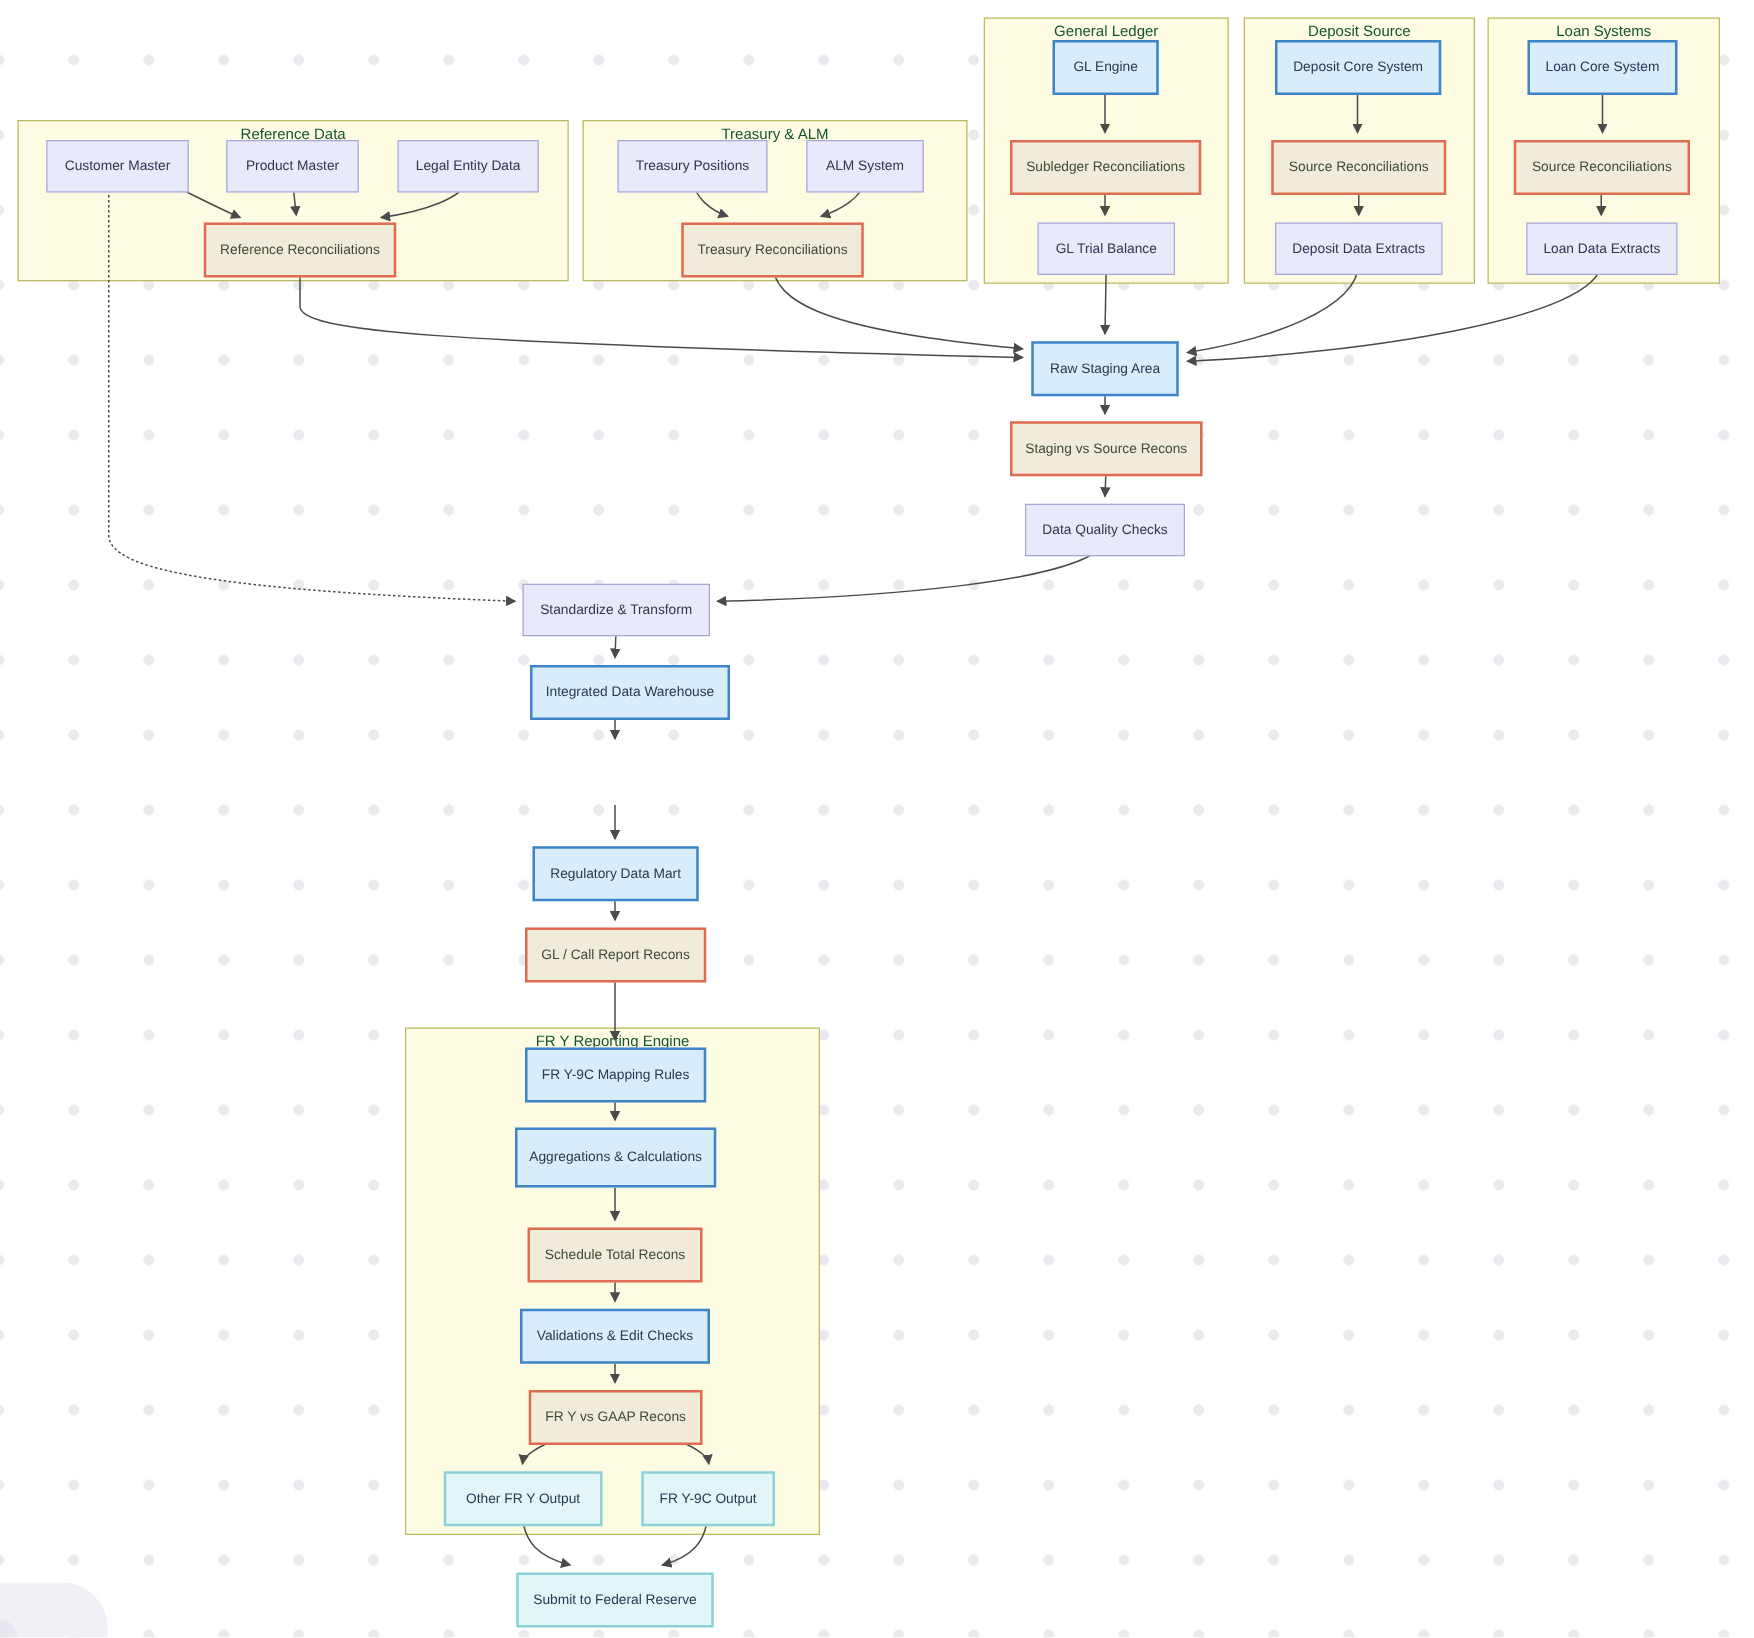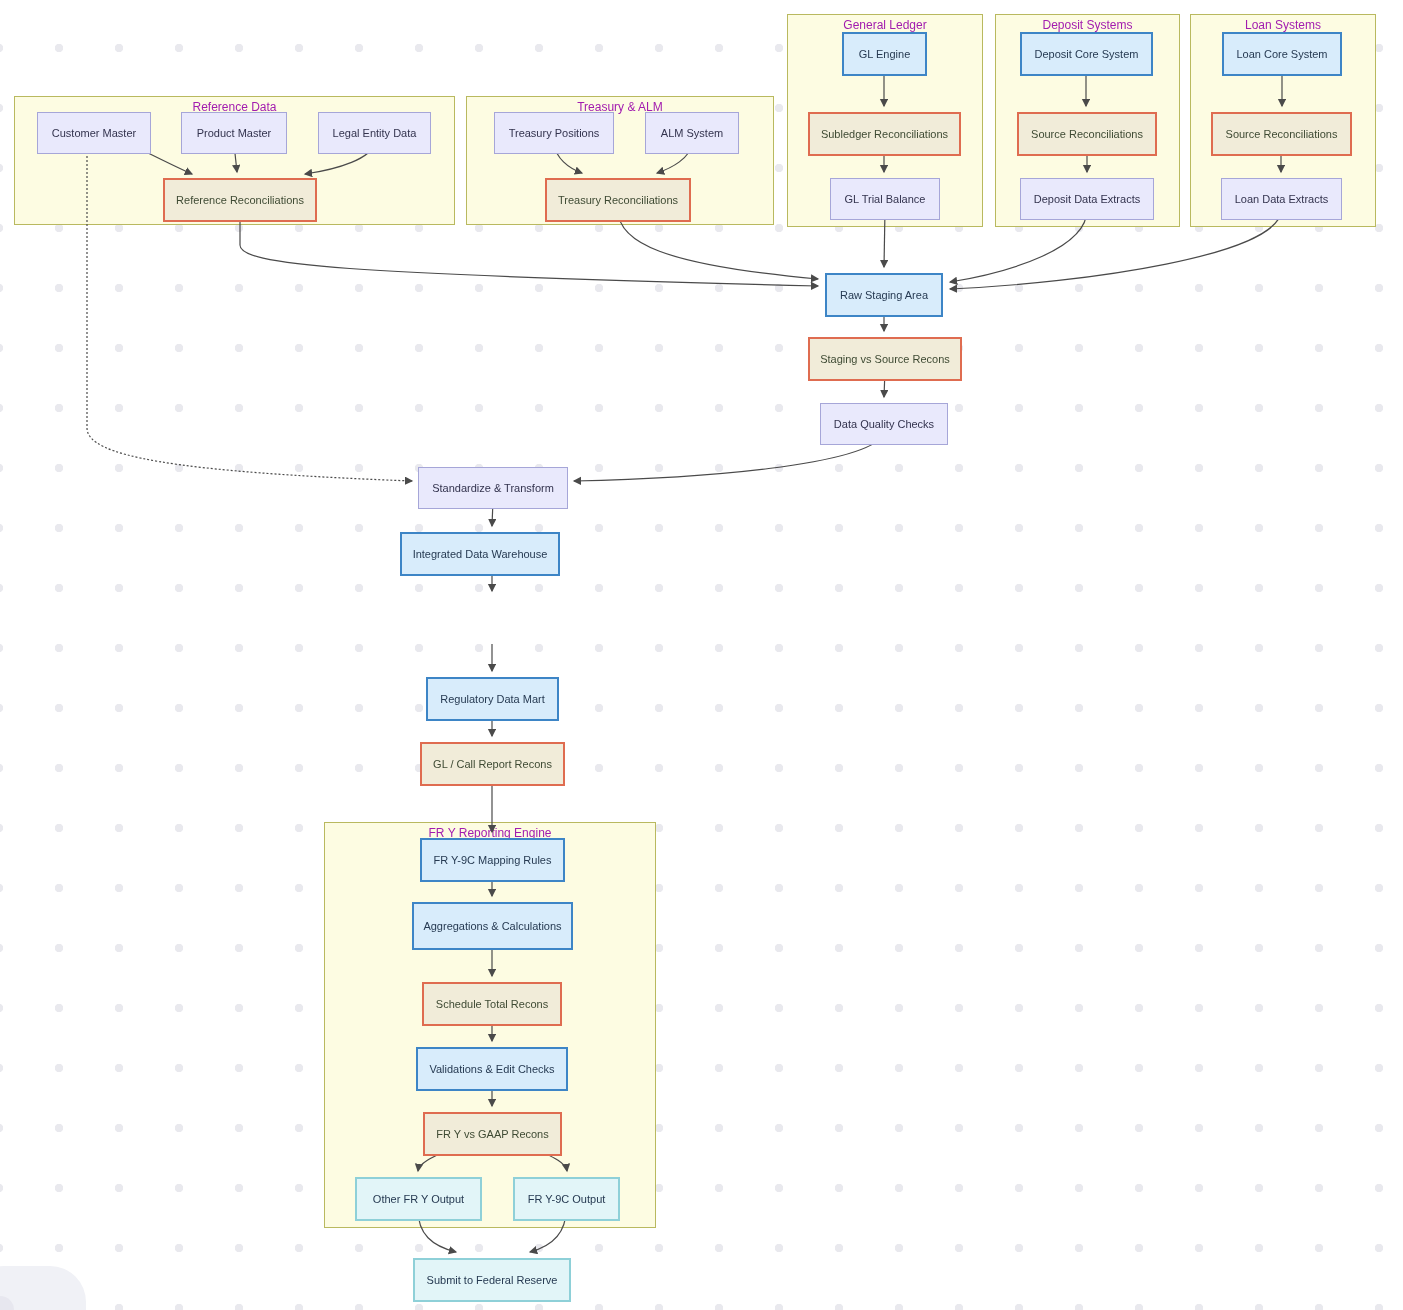--- a/index.html
+++ b/index.html
@@ -4,21 +4,21 @@
 <style>
   html,body{margin:0;padding:0;background:#fff;}
   .canvas{
     position:relative;width:1403px;height:1310px;overflow:hidden;
     background-color:#ffffff;
     background-image:radial-gradient(circle, #e9e9ee 4px, transparent 4.5px);
     background-size:60px 60px;background-position:29px 18px;
     font-family:"Liberation Sans",sans-serif;
   }
   .group{position:absolute;background:var(--group-fill);border:1px solid var(--group-border);box-sizing:border-box;}
-  .group-label{position:absolute;top:3px;left:0;right:0;text-align:center;font-size:12px;color:#a21caf;}
+  .group-label{position:absolute;top:3px;left:0;right:0;text-align:center;font-size:12px;color:#14532d;}
   .node{
     position:absolute;display:flex;align-items:center;justify-content:center;text-align:center;
     font-size:11px;box-sizing:border-box;padding:20px 6px;line-height:1.35;
   }
   .n-source{background:var(--source-fill);border:1px solid var(--source-border);color:#33334e;}
   .n-system{background:var(--system-fill);border:2px solid var(--system-border);color:#263a52;}
   .n-recon{background:var(--recon-fill);border:2px solid var(--recon-border);color:#3e4a33;}
   .n-output{background:var(--output-fill);border:2px solid var(--output-border);color:#263a52;}
   svg.edges{position:absolute;left:0;top:0;width:1403px;height:1310px;pointer-events:none;}
   svg.edges path.e{fill:none;stroke:var(--edge);stroke-width:1.2px;}
@@ -35,21 +35,21 @@
   <div class="group" style="left:14px;top:96px;width:441px;height:129px">
     <div class="group-label">Reference Data</div>
   </div>
   <div class="group" style="left:466px;top:96px;width:308px;height:129px">
     <div class="group-label">Treasury &amp; ALM</div>
   </div>
   <div class="group" style="left:787px;top:14px;width:196px;height:213px">
     <div class="group-label">General Ledger</div>
   </div>
   <div class="group" style="left:995px;top:14px;width:185px;height:213px">
-    <div class="group-label">Deposit Systems</div>
+    <div class="group-label">Deposit Source</div>
   </div>
   <div class="group" style="left:1190px;top:14px;width:186px;height:213px">
     <div class="group-label">Loan Systems</div>
   </div>
   <div class="group" style="left:324px;top:822px;width:332px;height:406px">
     <div class="group-label">FR Y Reporting Engine</div>
   </div>
 
   <svg class="edges">
     <defs>
@@ -110,21 +110,21 @@
   <div class="node n-source" style="left:1020px;top:178px;width:134px;height:32px">Deposit Data Extracts</div>
 
   <div class="node n-system" style="left:1222px;top:32px;width:120px;height:32px">Loan Core System</div>
   <div class="node n-recon" style="left:1211px;top:112px;width:141px;height:32px">Source Reconciliations</div>
   <div class="node n-source" style="left:1221px;top:178px;width:121px;height:32px">Loan Data Extracts</div>
 
   <div class="node n-system" style="left:825px;top:273px;width:118px;height:33px">Raw Staging Area</div>
   <div class="node n-recon" style="left:808px;top:337px;width:154px;height:33px">Staging vs Source Recons</div>
   <div class="node n-source" style="left:820px;top:403px;width:128px;height:32px">Data Quality Checks</div>
   <div class="node n-source" style="left:418px;top:467px;width:150px;height:33px">Standardize &amp; Transform</div>
-  <div class="node n-system" style="left:400px;top:532px;width:160px;height:17px">Integrated Data Warehouse</div>
+  <div class="node n-system" style="left:424px;top:532px;width:160px;height:17px">Integrated Data Warehouse</div>
   <div class="node n-system" style="left:426px;top:677px;width:133px;height:33px">Regulatory Data Mart</div>
   <div class="node n-recon" style="left:420px;top:742px;width:145px;height:33px">GL / Call Report Recons</div>
 
   <div class="node n-system" style="left:420px;top:838px;width:145px;height:33px">FR Y-9C Mapping Rules</div>
   <div class="node n-system" style="left:412px;top:902px;width:161px;height:48px">Aggregations &amp; Calculations</div>
   <div class="node n-recon" style="left:422px;top:982px;width:140px;height:33px">Schedule Total Recons</div>
   <div class="node n-system" style="left:416px;top:1047px;width:152px;height:33px">Validations &amp; Edit Checks</div>
   <div class="node n-recon" style="left:423px;top:1112px;width:139px;height:33px">FR Y vs GAAP Recons</div>
   <div class="node n-output" style="left:355px;top:1177px;width:127px;height:33px">Other FR Y Output</div>
   <div class="node n-output" style="left:513px;top:1177px;width:107px;height:33px">FR Y-9C Output</div>

